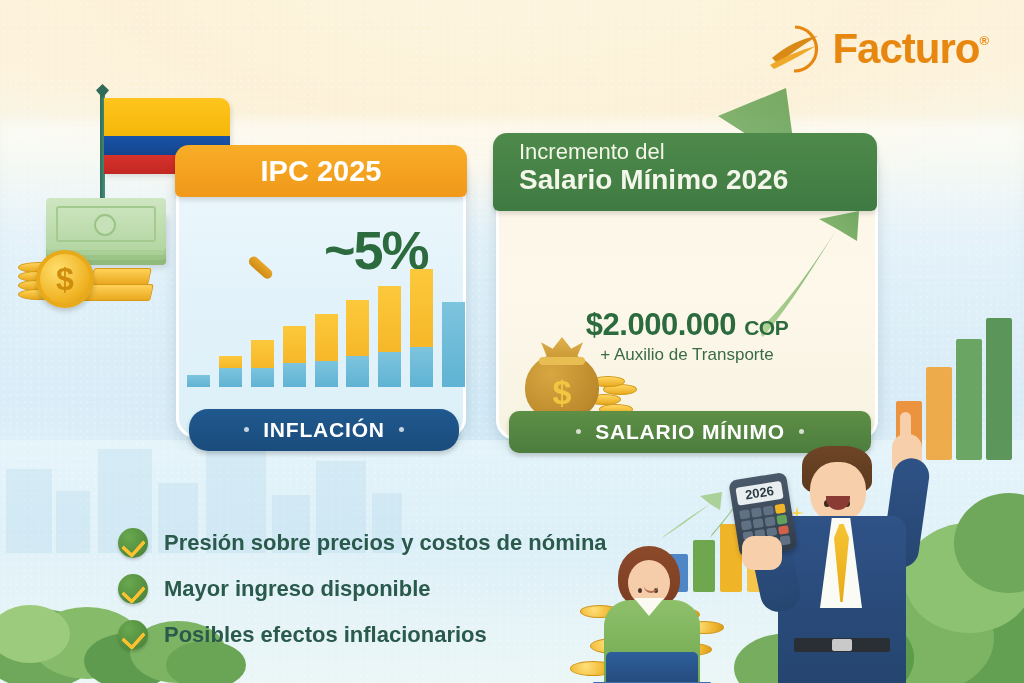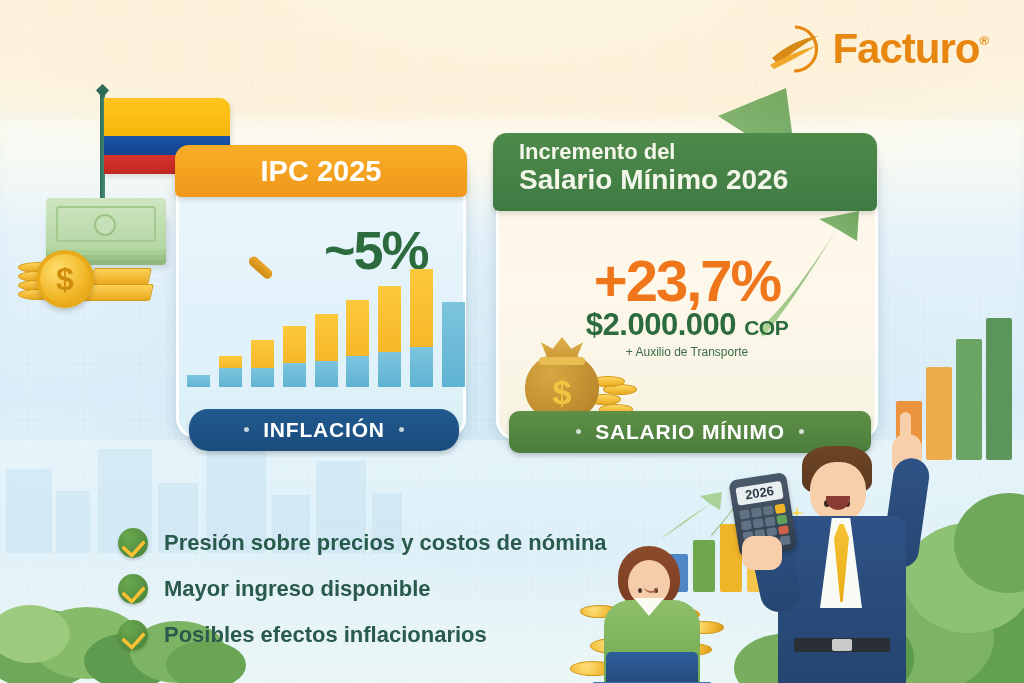--- a/index.html
+++ b/index.html
@@ -146,21 +146,21 @@
     border-radius: 14px 14px 6px 6px;
     color:#fff; font-size: 29px; font-weight: bold; text-align:center; line-height: 52px;
     box-shadow: 0 3px 5px rgba(0,0,0,.13);
   }
   .hdr-sal {
     position:absolute; left:-6px; top:-18px; width: 384px; height: 78px;
     background: linear-gradient(180deg,#4e8a4a 0%, #3f7a43 100%);
     border-radius: 14px 14px 6px 6px; padding: 7px 0 0 26px;
     color:#f4f6ea; box-shadow: 0 3px 5px rgba(0,0,0,.13);
   }
-  .hdr-sal .l1 { font-size: 22px; font-weight: bold; line-height: 1.1; }
+  .hdr-sal .l1 { font-size: 22px; font-weight: normal; line-height: 1.1; }
   .hdr-sal .l2 { font-size: 28px; font-weight: bold; line-height: 1.15; }
 
   .magn { position:absolute; left: 62px; top: 63px; width: 80px; height: 80px; }
   .magn-ring { position:absolute; left: 8px; top: 0; width: 60px; height: 60px; border-radius: 50%;
                border: 6px solid #e8a62a; background: rgba(226,242,250,.78);
                color:#2c6b3c; font-size: 20px; font-weight: bold; text-align:center; line-height: 48px; }
   .magn-handle { position:absolute; left: 2px; top: 48px; width: 28px; height: 10px; border-radius: 5px;
                  background: linear-gradient(180deg,#e8a62a,#cf8c15); transform: rotate(42deg);
                  transform-origin: right center; }
   .ipc-pct { position:absolute; left: 145px; top: 58px; font-size: 54px; font-weight: bold; color:#2b6b3d; letter-spacing:-2px; }
@@ -179,21 +179,21 @@
                  background:rgba(255,255,255,.75); vertical-align: 5px; margin: 0 14px; }
   .banner-ipc { width: 270px; background: linear-gradient(180deg,#20598f 0%, #1a4c7c 100%); border-radius: 19px; }
   .banner-sal { width: 362px; background: linear-gradient(180deg,#5d8f46 0%, #4c7d3d 100%); }
 
   .sal-pct { position:absolute; left: 0; right: 0; top: 96px; text-align:center;
              font-size: 58px; font-weight: bold; color:#f0761c; letter-spacing:-2px; }
   .sal-cop { position:absolute; left: 0; right: 0; top: 156px; text-align:center;
              font-size: 31px; font-weight: bold; color:#2b6b3d; letter-spacing:-.5px; }
   .sal-cop small { font-size: 21px; }
   .sal-aux { position:absolute; left: 0; right: 0; top: 194px; text-align:center;
-             font-size: 12px; color:#3a6b46; }
+             font-size: 17px; color:#3a6b46; }
 
   .moneybag { position:absolute; left: 20px; bottom: 10px; width: 120px; height: 100px; }
   .mb-body { position:absolute; left: 6px; top: 26px; width: 74px; height: 68px; border-radius: 50% 50% 46% 46%;
              background: radial-gradient(circle at 35% 30%, #d8a742, #bd8a2c 70%, #a97820 100%);
              color:#f3c642; font-size: 34px; font-weight: bold; text-align:center; line-height: 78px; }
   .mb-neck { position:absolute; left: 22px; top: 10px; width: 42px; height: 26px;
              background: linear-gradient(180deg,#e0b24b,#c79433);
              clip-path: polygon(20% 100%, 0 20%, 28% 45%, 50% 0, 72% 45%, 100% 20%, 80% 100%); }
   .mb-tie { position:absolute; left: 20px; top: 30px; width: 46px; height: 8px; border-radius: 4px; background:#e8bd52; }
   .mb-coins { position:absolute; left: 66px; bottom: 2px; width: 58px; height: 44px; }
@@ -424,21 +424,20 @@
     <svg class="sal-arrow" viewBox="0 0 110 130">
       <defs>
           <linearGradient id="ga2" x1="0" y1="1" x2="1" y2="0">
         <stop offset="0%" stop-color="#a9d18c"></stop>
             <stop offset="100%" stop-color="#5d9c4c"></stop>
           </linearGradient>
         </defs>
       <path d="M2 126 C 28 96, 52 56, 76 18 L 96 30 L 98 0 L 58 8 L 76 18 C 50 58, 24 96, -4 120 Z" fill="url(#ga2)" opacity=".9"></path>
     </svg>
 
-    <div class="sal-pct">+23,7%</div>
     <div class="sal-cop">
       <span>$2.000.000</span>
       <small>COP</small>
     </div>
     <div class="sal-aux">+ Auxilio de Transporte</div>
 
     <div class="moneybag">
       <div class="mb-coins" id="bagcoins">
           <i style="left: 0px; bottom: 0px;"></i>
           <i style="left: 14px; bottom: 10px;"></i>

